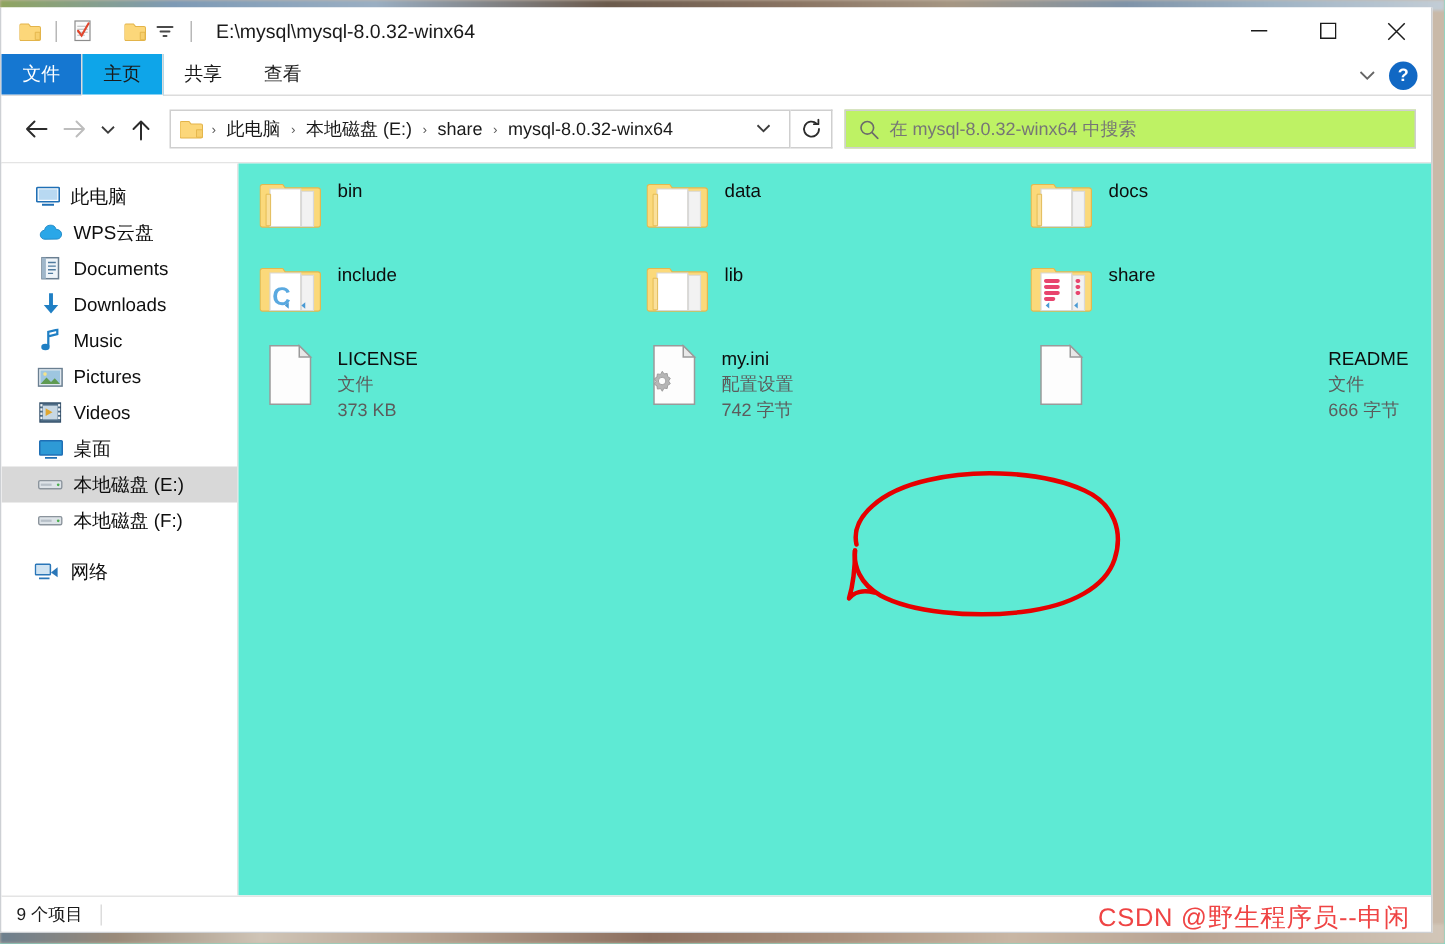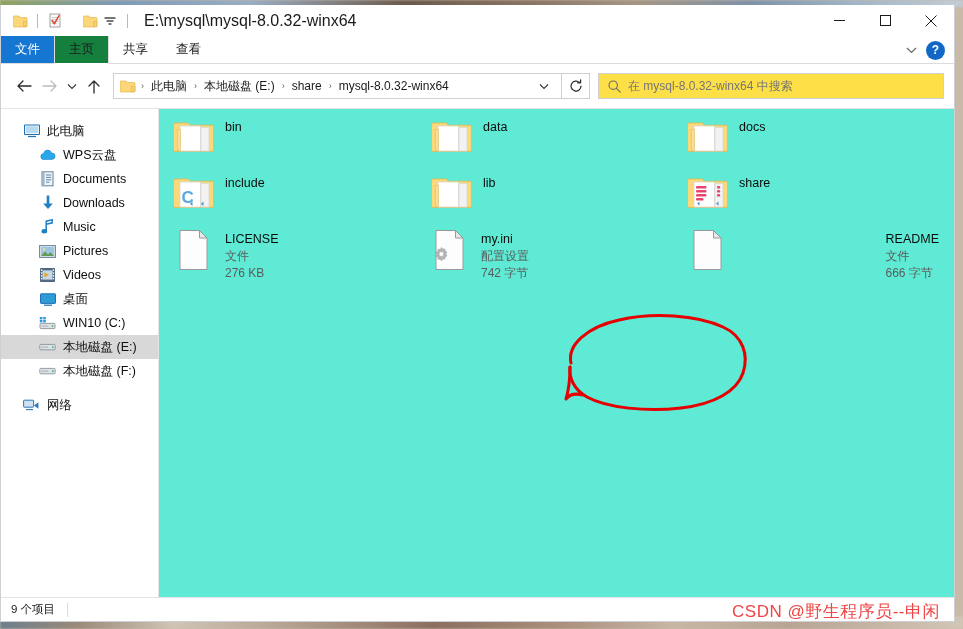--- a/index.html
+++ b/index.html
@@ -45,21 +45,21 @@
     background: #ffffff;
     position: relative;
   }
   .qat { display: flex; align-items: center; padding-left: 9px; gap: 0; }
   .qat-sep { width: 1px; height: 14px; background: #b8b8b8; margin: 0 7px; }
   .qat-btn {
     width: 20px; height: 20px;
     display: flex; align-items: center; justify-content: center;
   }
   .title-path {
-    font-size: 16px; color: #1a1a1a;
+    font-size: 13px; color: #1a1a1a;
     margin-left: 9px;
     white-space: nowrap;
   }
   .wincontrols {
     position: absolute; right: 0; top: 0;
     display: flex; height: 31px;
   }
   .wc {
     width: 46px; height: 31px;
     display: flex; align-items: center; justify-content: center;
@@ -78,21 +78,21 @@
     display: flex; align-items: center; justify-content: center;
     padding: 0 14px;
     font-size: 12.5px; color: #1a1a1a;
     min-width: 52px;
   }
   .tab.file {
     background: #1577d1; color: #ffffff;
     font-weight: 400;
   }
   .tab.active {
-    background: #15803d;
+    background: #0ea5e9;
     border-left: 1px solid #dcdcdc;
     border-right: 1px solid #dcdcdc;
     border-bottom: 1px solid #ffffff;
     margin-bottom: -1px;
   }
   .ribbon-right {
     position: absolute; right: 4px; top: 0;
     height: 28px; display: flex; align-items: center; gap: 4px;
   }
   .chev {
@@ -140,22 +140,22 @@
     margin-left: auto; padding: 0 8px;
     color: #3c3c3c; font-size: 10px;
   }
   .refresh {
     width: 28px; height: 26px;
     border: 1px solid #cfcfcf; border-left: none;
     display: flex; align-items: center; justify-content: center;
     font-size: 13px; color: #2b2b2b;
   }
   .searchbox {
-    width: 346px; height: 26px; margin-left: 8px;
-    border: 1px solid #cfcfcf; background: #fde047;
+    width: 381px; height: 26px; margin-left: 8px;
+    border: 1px solid #cfcfcf; background: #bef264;
     display: flex; align-items: center; gap: 7px;
     padding: 0 9px;
   }
   .searchbox .ph { font-size: 12px; color: #767676; white-space: nowrap; }
 
   
   .body {
     flex: 1 1 auto; display: flex; min-height: 0;
     border-top: 1px solid #e4e4e4;
   }
@@ -165,21 +165,21 @@
     border-right: 1px solid #e4e4e4;
     padding-top: 10px;
     overflow: hidden;
   }
   .navitem {
     height: 24px; display: flex; align-items: center;
     font-size: 12.5px; color: #0e0e0e;
     padding-left: 22px; gap: 7px;
   }
   .navitem.lvl0 { padding-left: 22px; }
-  .navitem.lvl1 { padding-left: 38px; }
+  .navitem.lvl1 { padding-left: 24px; }
   .navitem.sel { background: #d8d8d8; }
   .navitem .ic { width: 17px; height: 17px; display: flex; align-items: center; justify-content: center; flex: 0 0 17px; }
   .navspacer { height: 10px; }
 
   .content {
     flex: 1 1 auto; position: relative;
     background: #5eead4; overflow: hidden;
   }
   .grid {
     position: relative;
@@ -447,36 +447,20 @@
       <div class="navitem lvl1">
         <span class="ic">
           <svg width="16" height="13" viewBox="0 0 16 13">
             <rect x="0.5" y="0.8" width="15" height="9.6" rx="0.6" fill="#2e9ad6" stroke="#1f6fb5" stroke-width="1"></rect>
             <path d="M4 12.2h8" stroke="#1f6fb5" stroke-width="1.2"></path>
           </svg>
         </span>
         <span>桌面</span>
       </div>
 
-      <div class="navitem lvl1">
-        <span class="ic">
-          <svg width="17" height="14" viewBox="0 0 17 14">
-            <g fill="#2b9ad8">
-                <rect x="0.8" y="1" width="2.6" height="2.4"></rect>
-                <rect x="4.2" y="1" width="2.6" height="2.4"></rect>
-                <rect x="0.8" y="4" width="2.6" height="2.4"></rect>
-                <rect x="4.2" y="4" width="2.6" height="2.4"></rect>
-              </g>
-            <rect x="1" y="7.4" width="15" height="5.2" rx="1" fill="#dde3e8" stroke="#8b949c" stroke-width="0.9"></rect>
-            <rect x="2.4" y="9.4" width="7" height="1.4" fill="#b6bfc7"></rect>
-            <circle cx="13.6" cy="10.1" r="0.9" fill="#4caf50"></circle>
-          </svg>
-        </span>
-        <span>WIN10 (C:)</span>
-      </div>
 
       <div class="navitem lvl1 sel">
         <span class="ic">
           <svg width="17" height="10" viewBox="0 0 17 10">
             <rect x="0.8" y="2.4" width="15.4" height="5.4" rx="1" fill="#dde3e8" stroke="#8b949c" stroke-width="0.9"></rect>
             <rect x="2.2" y="4.4" width="7.2" height="1.5" fill="#b6bfc7"></rect>
             <circle cx="13.8" cy="5.2" r="0.9" fill="#4caf50"></circle>
           </svg>
         </span>
         <span>本地磁盘 (E:)</span>
@@ -625,21 +609,21 @@
 
         <div class="item" style="left:14px; top:120px;">
           <span class="thumb">
             <svg width="40" height="42" viewBox="0 0 40 42">
                 <use href="#file-blank"></use>
               </svg>
           </span>
           <span class="meta">
             <span class="nm" style="display:block;">LICENSE</span>
             <span class="ln" style="display:block;">文件</span>
-            <span class="ln" style="display:block;">276 KB</span>
+            <span class="ln" style="display:block;">373 KB</span>
           </span>
         </div>
 
         <div class="item" style="left:266px; top:120px;">
           <span class="thumb" style="width:46px;flex:0 0 46px;">
             <svg width="44" height="42" viewBox="0 0 44 42">
                 <use href="#file-config"></use>
               </svg>
           </span>
           <span class="meta">

